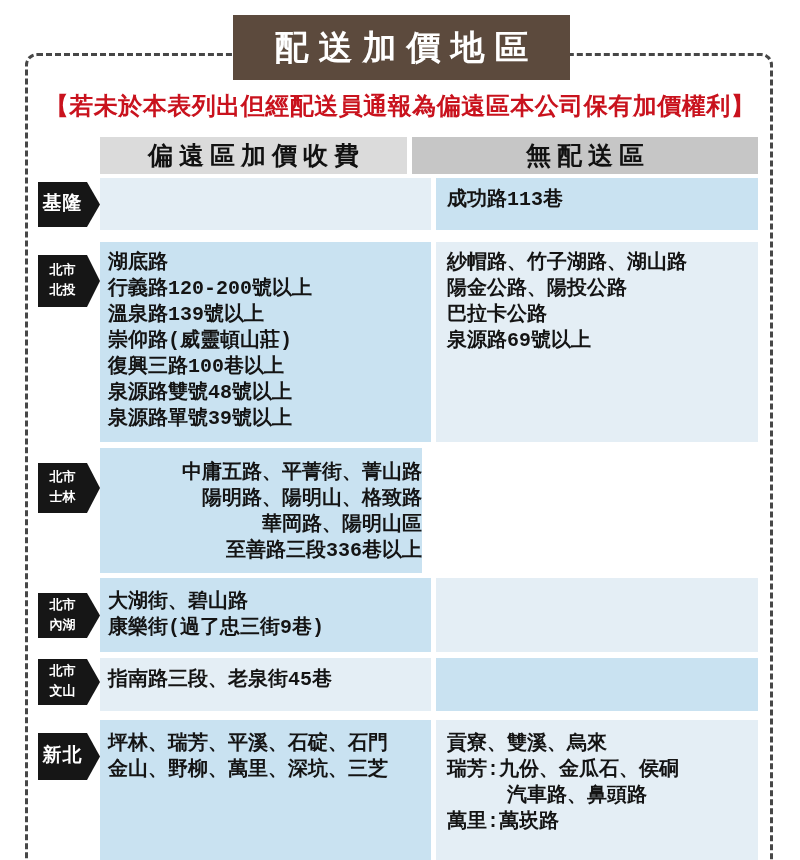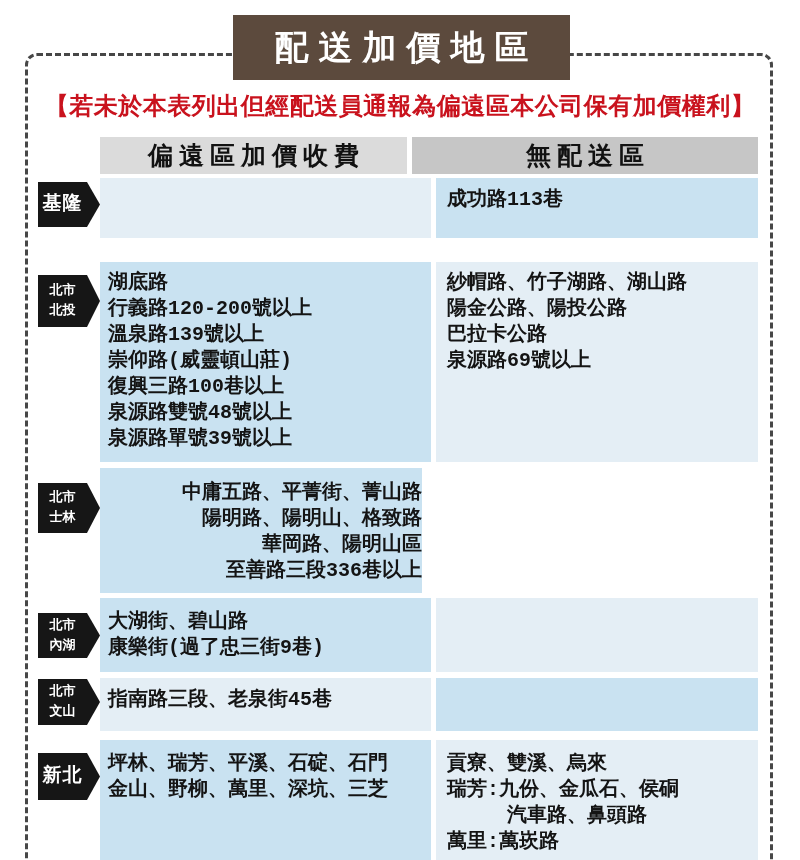--- a/index.html
+++ b/index.html
@@ -65,21 +65,21 @@
   <div class="title-box">
     <span class="title">配送加價地區</span>
   </div>
   <div class="warning">【若未於本表列出但經配送員通報為偏遠區本公司保有加價權利】</div>
   <div class="table">
     <div class="header-row">
       <div class="hcell left">偏遠區加價收費</div>
       <div class="hcell right">無配送區</div>
     </div>
     <div id="rows">
-        <div class="row" style="height: 60px; margin-bottom: 24px;">
+        <div class="row" style="height: 52px; margin-bottom: 12px;">
           <div class="tag" style="top: 4px; height: 45px;">
             <div class="tag-line">基隆</div>
           </div>
           <div class="cell left light" style="padding-top: 9px;"></div>
           <div class="cell right dark" style="padding-top: 9px;">
             <div class="line">成功路113巷</div>
           </div>
         </div>
         <div class="row" style="height: 200px; margin-bottom: 6px;">
           <div class="tag two" style="top: 13px; height: 52px;">

